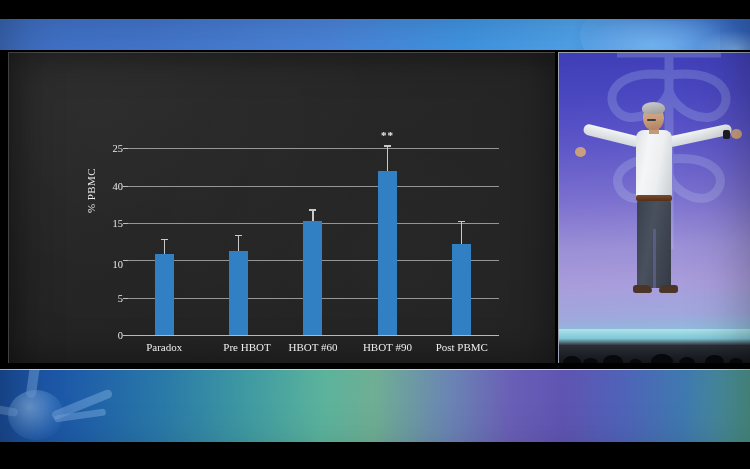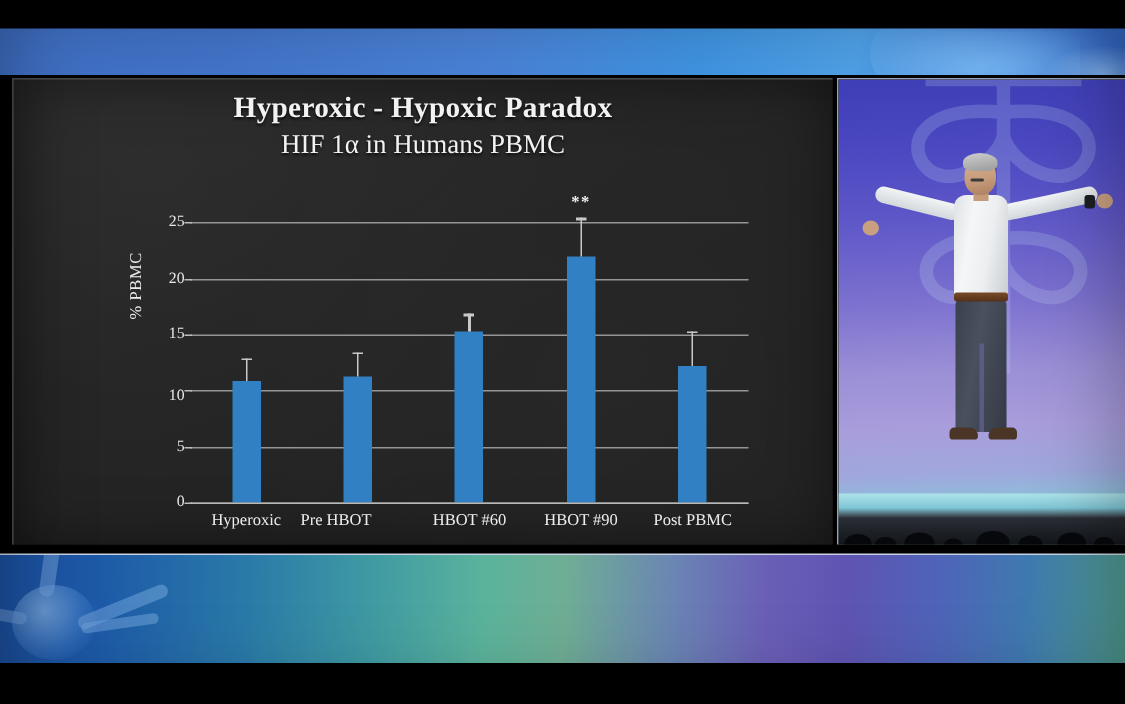--- a/index.html
+++ b/index.html
@@ -119,33 +119,29 @@
 <div class="stage">
 
   <div class="topbar"></div>
   <div class="topband">
     <div class="swoosh1"></div>
     <div class="swoosh2"></div>
     <div class="swoosh3"></div>
   </div>
 
   <div class="slide">
-    <div class="slide-title">
-      <div class="title-main">Hyperoxic - Hypoxic Paradox</div>
-      <div class="title-sub">HIF 1α in Humans PBMC</div>
-    </div>
 
     <div class="chart">
       <div class="ylabel">% PBMC</div>
       <div class="ytick-wrap" id="yticks">
           <div class="ytick" style="top: 198px;">0</div>
           <div class="ytick" style="top: 160.642px;">5</div>
           <div class="ytick" style="top: 127px;">10</div>
           <div class="ytick" style="top: 85.9245px;">15</div>
-          <div class="ytick" style="top: 48.566px;">20</div>
+          <div class="ytick" style="top: 48.566px;">40</div>
           <div class="ytick" style="top: 11.2075px;">25</div>
         </div>
       <div class="plot" id="plot">
           <div class="gridline" style="top: 198px;"></div>
           <div class="gridline" style="top: 160.642px;"></div>
           <div class="gridline" style="top: 123.283px;"></div>
           <div class="gridline" style="top: 85.9245px;"></div>
           <div class="gridline" style="top: 48.566px;"></div>
           <div class="gridline" style="top: 11.2075px;"></div>
           <div class="bargroup" style="left: 0px; width: 74.4px;">
@@ -180,22 +176,22 @@
           <div class="bargroup" style="left: 297.6px; width: 74.4px;">
             <div class="barinner">
               <div class="bar" title="Post HBOT: 12.2" style="height: 91.1547px; background: rgb(48, 128, 195);"></div>
             </div>
             <div class="errbar" style="top: 83.683px; height: 23.1623px;"></div>
             <div class="errcap" style="top: 83.683px;"></div>
           </div>
         </div>
       <div class="axis-x"></div>
       <div id="xlabels">
-          <div class="xlabel" style="left: 112.2px;">Hyperoxic</div>
-          <div class="xlabel" style="left: 172px;">Pre HBOT</div>
+          <div class="xlabel" style="left: 112.2px;">Paradox</div>
+          <div class="xlabel" style="left: 195px;">Pre HBOT</div>
           <div class="xlabel" style="left: 261px;">HBOT #60</div>
           <div class="xlabel" style="left: 335.4px;">HBOT #90</div>
           <div class="xlabel" style="left: 409.8px;">Post PBMC</div>
         </div>
     <div class="tickmark" style="top: 282px;"></div>
         <div class="tickmark" style="top: 244.642px;"></div>
         <div class="tickmark" style="top: 207.283px;"></div>
         <div class="tickmark" style="top: 169.925px;"></div>
         <div class="tickmark" style="top: 132.566px;"></div>
         <div class="tickmark" style="top: 95.2075px;"></div>

